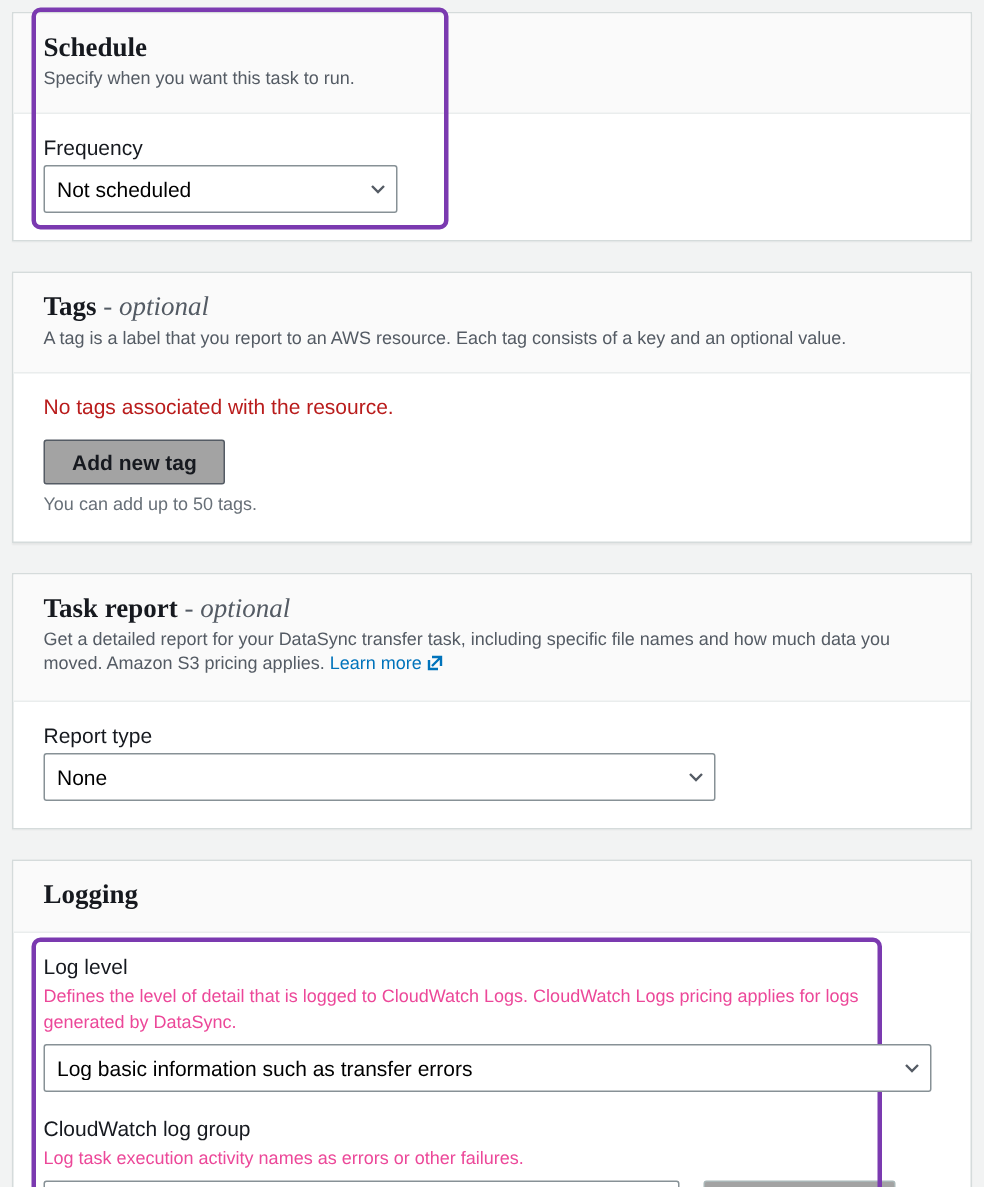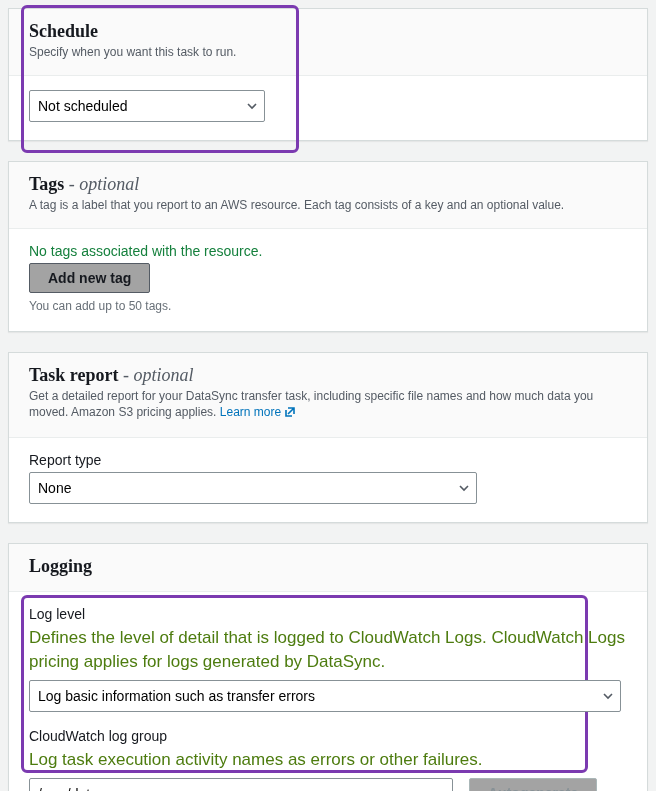--- a/index.html
+++ b/index.html
@@ -42,22 +42,22 @@
   }
   .panel-body {
     padding: 14px 20px 18px 20px;
   }
   .field-label {
     font-size: 14px;
     color: #16191f;
     margin-bottom: 4px;
   }
   .field-desc {
-    font-size: 17px;
-    color: #4d7c0f;
+    font-size: 12px;
+    color: #ec4899;
     margin-bottom: 6px;
     line-height: 1.4;
   }
   .select {
     position: relative;
     display: inline-block;
     width: 100%;
   }
   .select select {
     width: 100%;
@@ -82,22 +82,22 @@
   }
   .select .arrow svg { display:block; }
   .highlight {
     position: absolute;
     border: 3px solid #7b3ab0;
     border-radius: 6px;
     pointer-events: none;
   }
   .no-tags {
     font-size: 14px;
-    color: #15803d;
-    margin-bottom: 4px;
+    color: #b91c1c;
+    margin-bottom: 14px;
   }
   .btn {
     display: inline-block;
     border: 1px solid #545b64;
     background: #a3a3a3;
     color: #16191f;
     font-weight: 700;
     font-size: 14px;
     padding: 6px 18px;
     border-radius: 2px;
@@ -131,20 +131,21 @@
 </head>
 <body>
 
 <div class="panel group" style="margin-top:0;">
   <div class="highlight" style="left:12px; top:-4px; width:278px; height:148px;"></div>
   <div class="panel-header">
     <div class="panel-title">Schedule</div>
     <div class="panel-desc">Specify when you want this task to run.</div>
   </div>
   <div class="panel-body">
+    <div class="field-label">Frequency</div>
     <div class="select" style="width:236px;">
       <select>
         <option>Not scheduled</option>
       </select>
       <span class="arrow">
         <svg width="10" height="10" viewBox="0 0 10 10">
             <path d="M1 3 L5 7 L9 3" stroke="#545b64" stroke-width="1.6" fill="none"></path>
           </svg>
       </span>
     </div>

